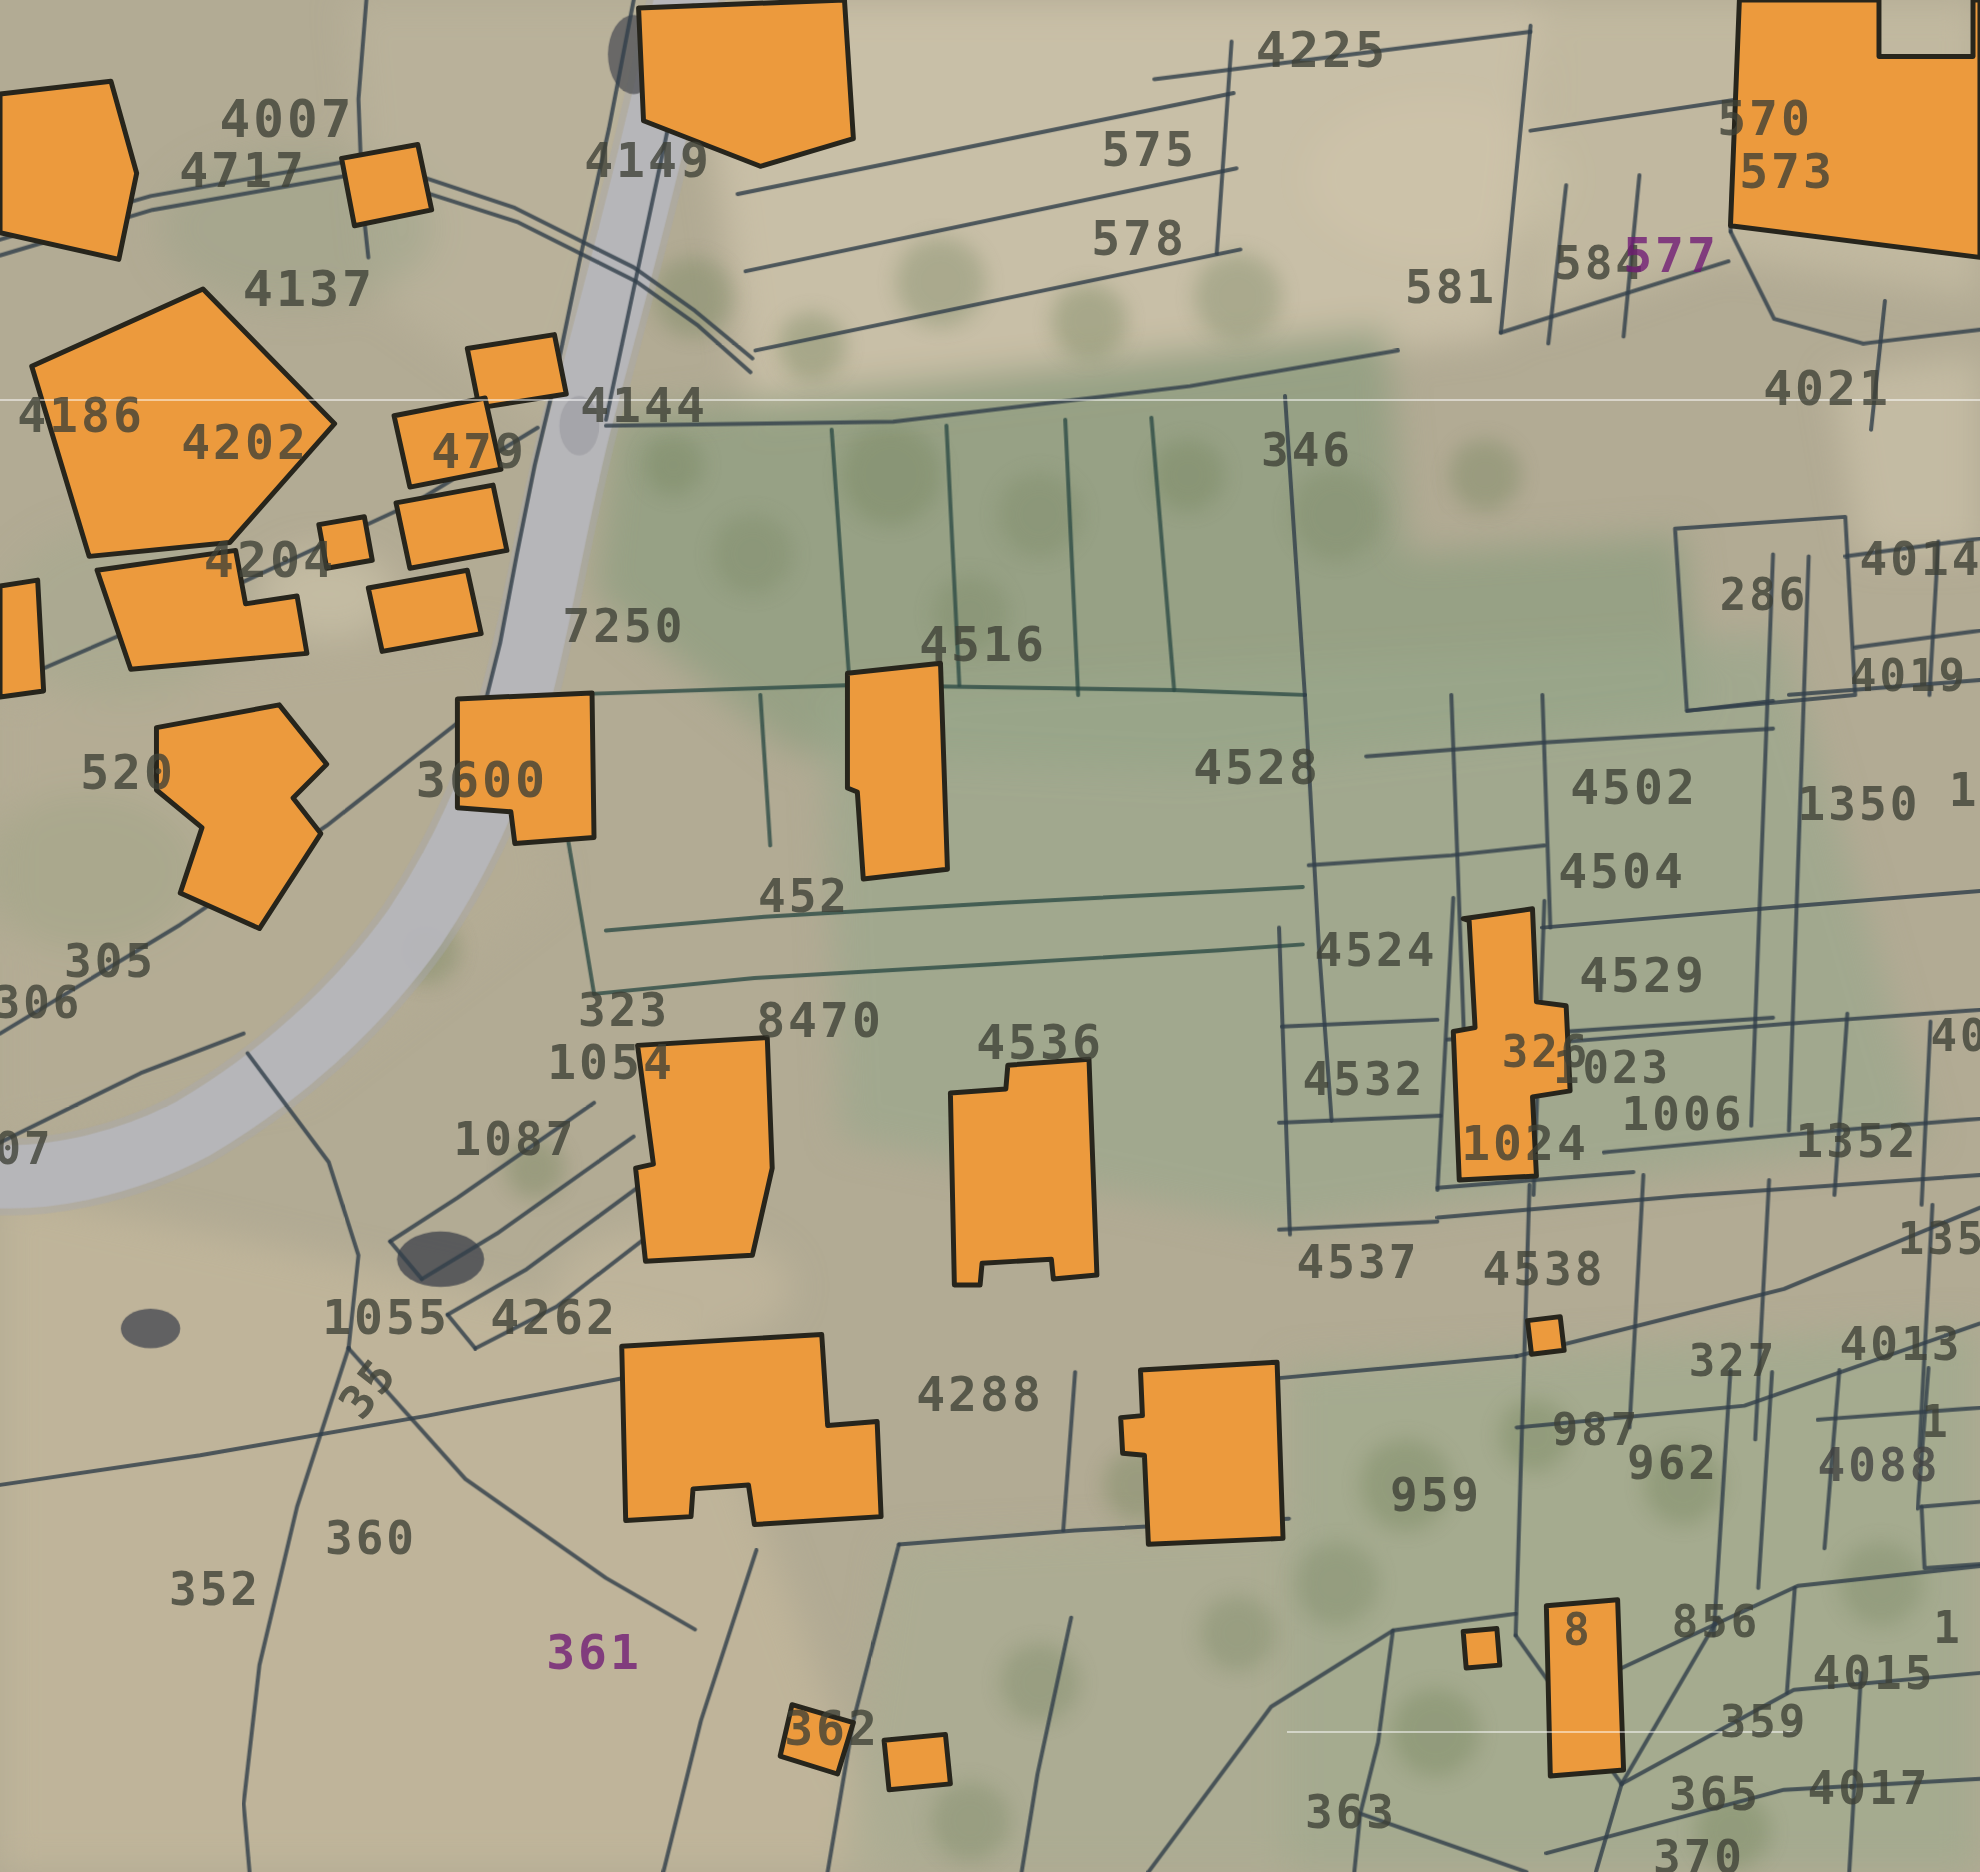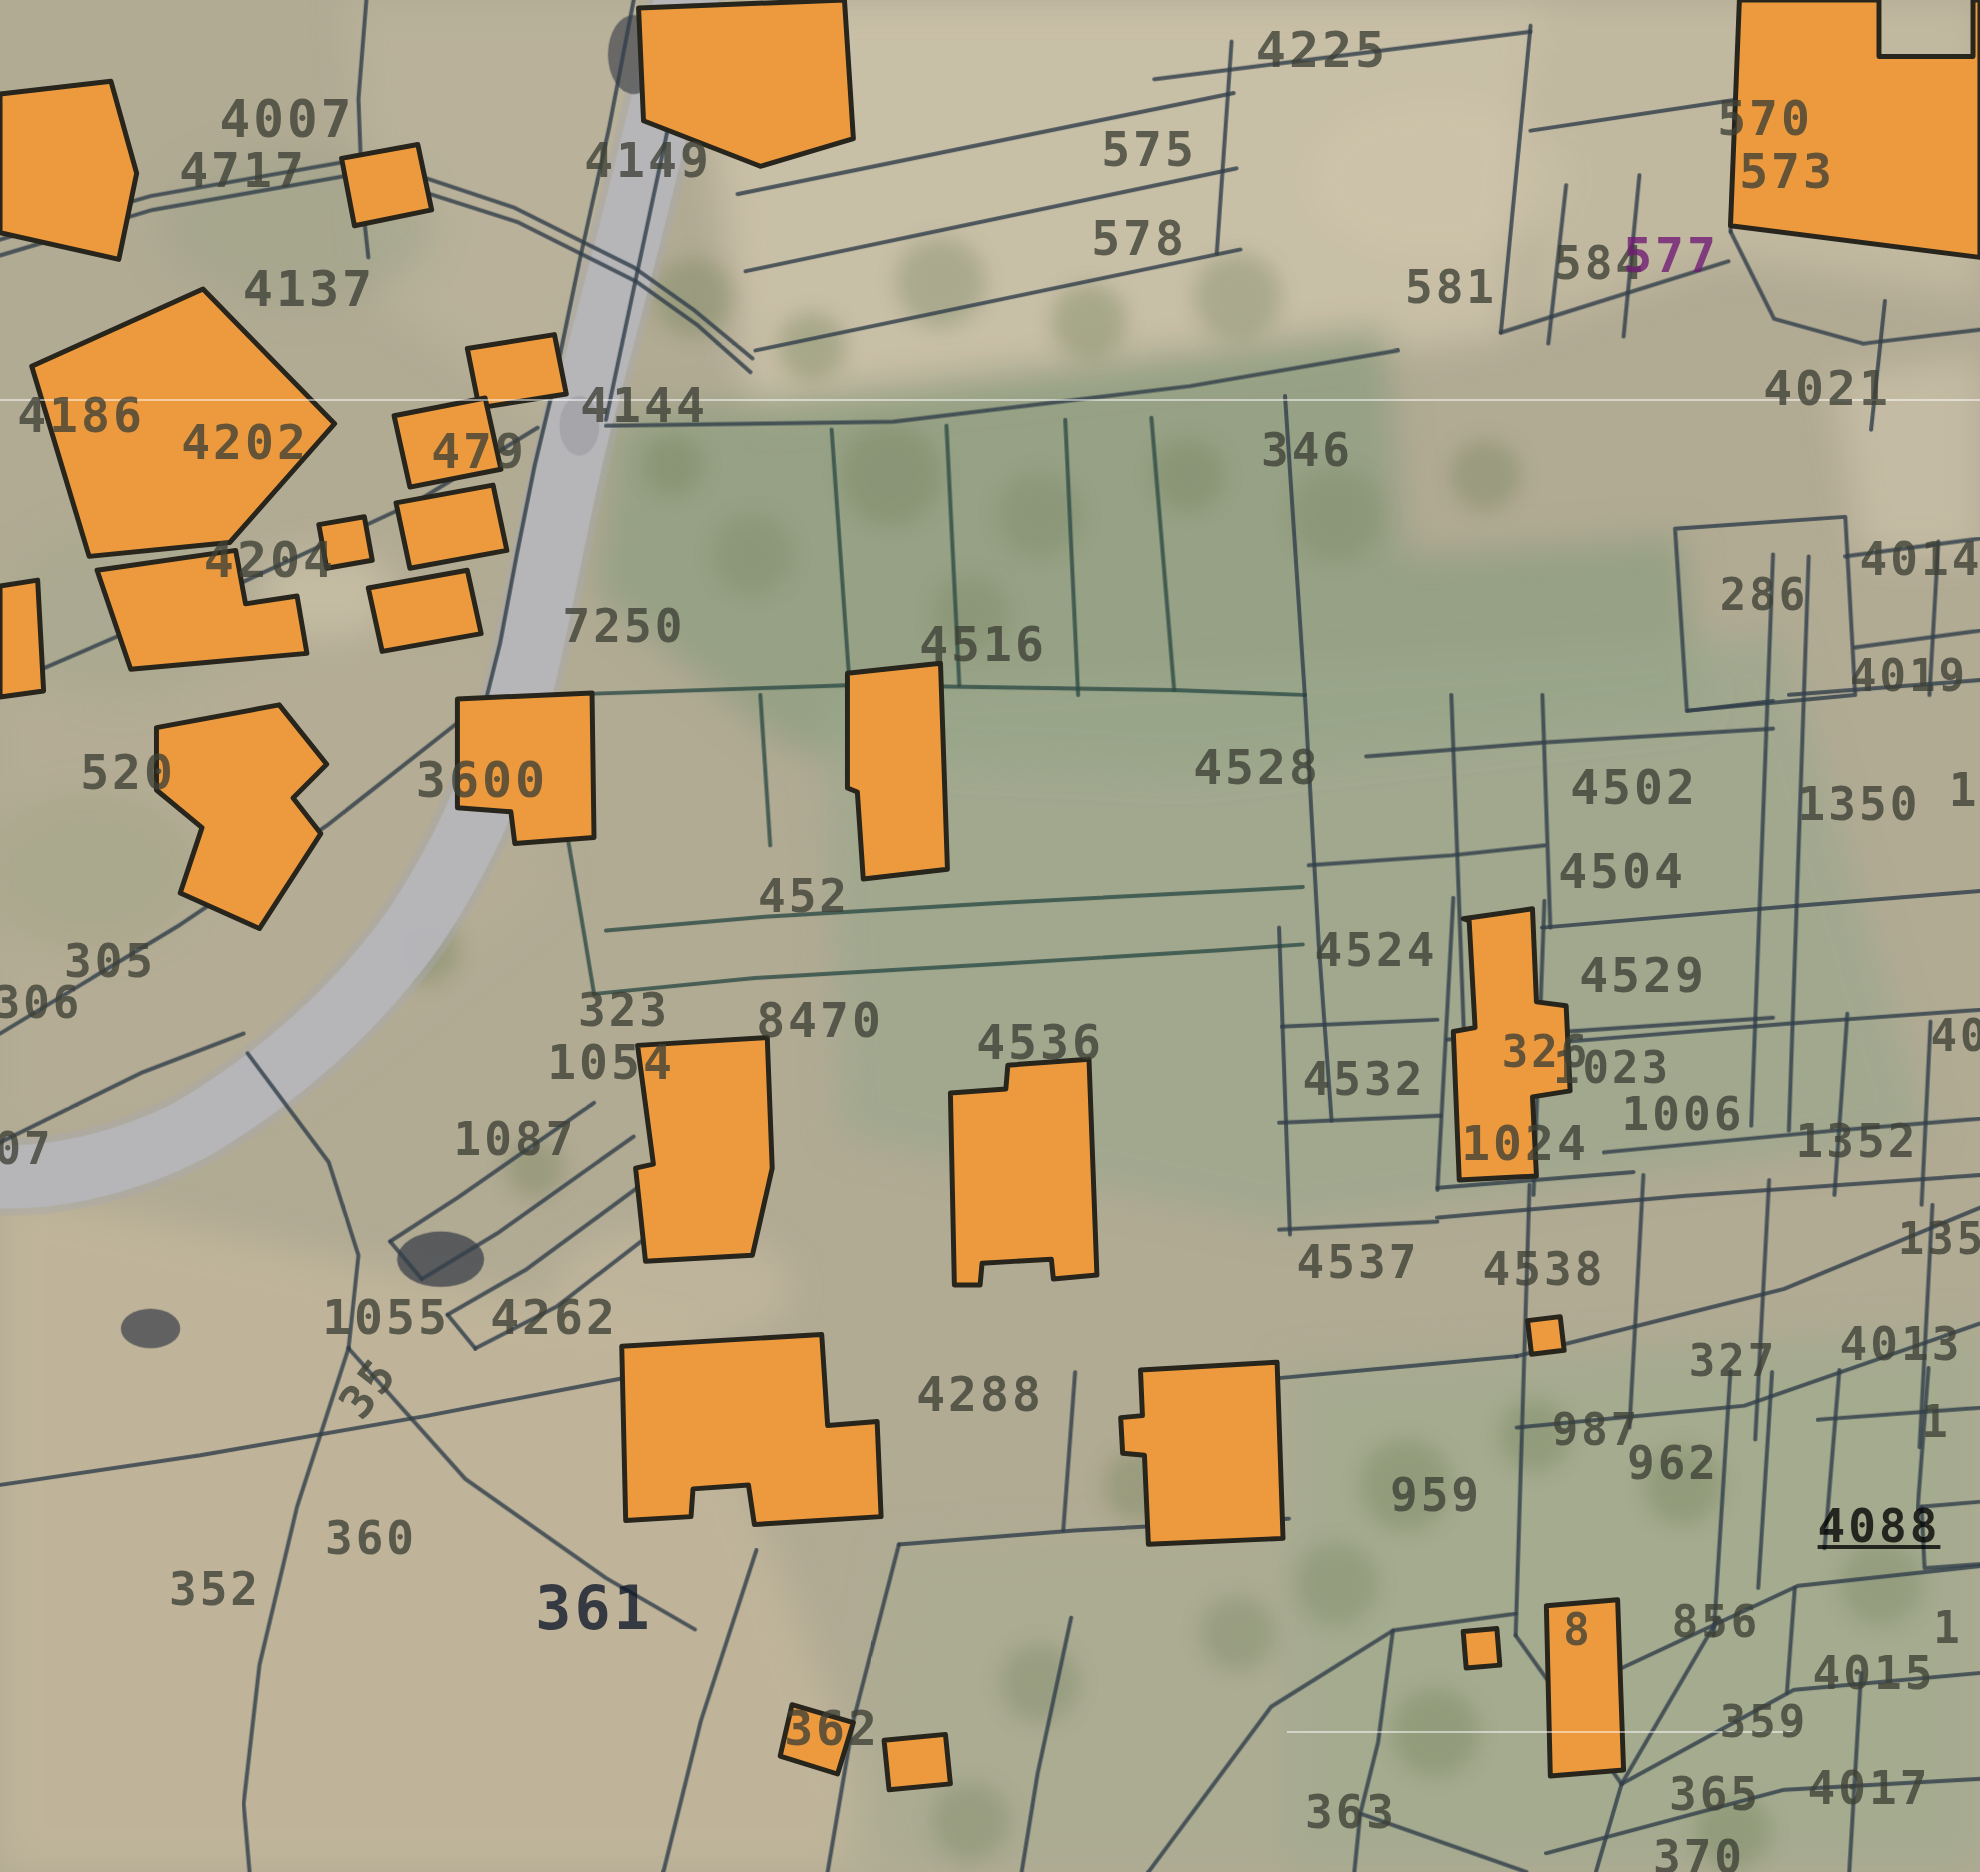--- a/index.html
+++ b/index.html
@@ -298,27 +298,27 @@
       <span class="plabel" style="left: 515px; top: 1139px; font-size: 46px; color: rgb(62, 64, 54);">1087</span>
       <span class="plabel" style="left: 624px; top: 1010px; font-size: 46px; color: rgb(62, 64, 54);">323</span>
       <span class="plabel" style="left: 611px; top: 1062px; font-size: 48px; color: rgb(62, 64, 54);">1054</span>
       <span class="plabel" style="left: 820px; top: 1020px; font-size: 48px; color: rgb(62, 64, 54);">8470</span>
       <span class="plabel" style="left: 1040px; top: 1042px; font-size: 48px; color: rgb(62, 64, 54);">4536</span>
       <span class="plabel" style="left: 386px; top: 1317px; font-size: 48px; color: rgb(62, 64, 54);">1055</span>
       <span class="plabel" style="left: 554px; top: 1317px; font-size: 48px; color: rgb(62, 64, 54);">4262</span>
       <span class="plabel" style="left: 368px; top: 1388px; font-size: 46px; color: rgb(62, 64, 54); transform: translate(-50%, -50%) rotate(-52deg);">35</span>
       <span class="plabel" style="left: 215px; top: 1589px; font-size: 46px; color: rgb(62, 64, 54);">352</span>
       <span class="plabel" style="left: 371px; top: 1538px; font-size: 46px; color: rgb(62, 64, 54);">360</span>
-      <span class="plabel" style="left: 594px; top: 1608px; font-size: 60px; color: #0f172a;">361</span>
+      <span class="plabel" style="left: 594px; top: 1652px; font-size: 48px; color: #701a75;">361</span>
       <span class="plabel" style="left: 832px; top: 1728px; font-size: 48px; color: rgb(62, 64, 54);">362</span>
       <span class="plabel" style="left: 980px; top: 1394px; font-size: 48px; color: rgb(62, 64, 54);">4288</span>
       <span class="plabel" style="left: 1351px; top: 1812px; font-size: 46px; color: rgb(62, 64, 54);">363</span>
       <span class="plabel" style="left: 1436px; top: 1495px; font-size: 46px; color: rgb(62, 64, 54);">959</span>
       <span class="plabel" style="left: 1673px; top: 1463px; font-size: 46px; color: rgb(62, 64, 54);">962</span>
-      <span class="plabel" style="left: 1879px; top: 1526px; font-size: 46px; color: #000000; text-decoration: underline;">4088</span>
+      <span class="plabel" style="left: 1879px; top: 1465px; font-size: 46px; color: #404040;">4088</span>
       <span class="plabel" style="left: 1716px; top: 1621px; font-size: 44px; color: rgb(62, 64, 54);">856</span>
       <span class="plabel" style="left: 1874px; top: 1673px; font-size: 46px; color: rgb(62, 64, 54);">4015</span>
       <span class="plabel" style="left: 1764px; top: 1721px; font-size: 44px; color: rgb(62, 64, 54);">359</span>
       <span class="plabel" style="left: 1715px; top: 1794px; font-size: 46px; color: rgb(62, 64, 54);">365</span>
       <span class="plabel" style="left: 1869px; top: 1788px; font-size: 46px; color: rgb(62, 64, 54);">4017</span>
       <span class="plabel" style="left: 1699px; top: 1857px; font-size: 46px; color: rgb(62, 64, 54);">370</span>
       <span class="plabel" style="left: 1578px; top: 1629px; font-size: 44px; color: rgb(62, 64, 54);">8</span>
       <span class="plabel" style="left: 24px; top: 1148px; font-size: 44px; color: rgb(62, 64, 54);">07</span>
       <span class="plabel" style="left: 1936px; top: 1421px; font-size: 44px; color: rgb(62, 64, 54);">1</span>
       <span class="plabel" style="left: 1948px; top: 1627px; font-size: 44px; color: rgb(62, 64, 54);">1</span>

